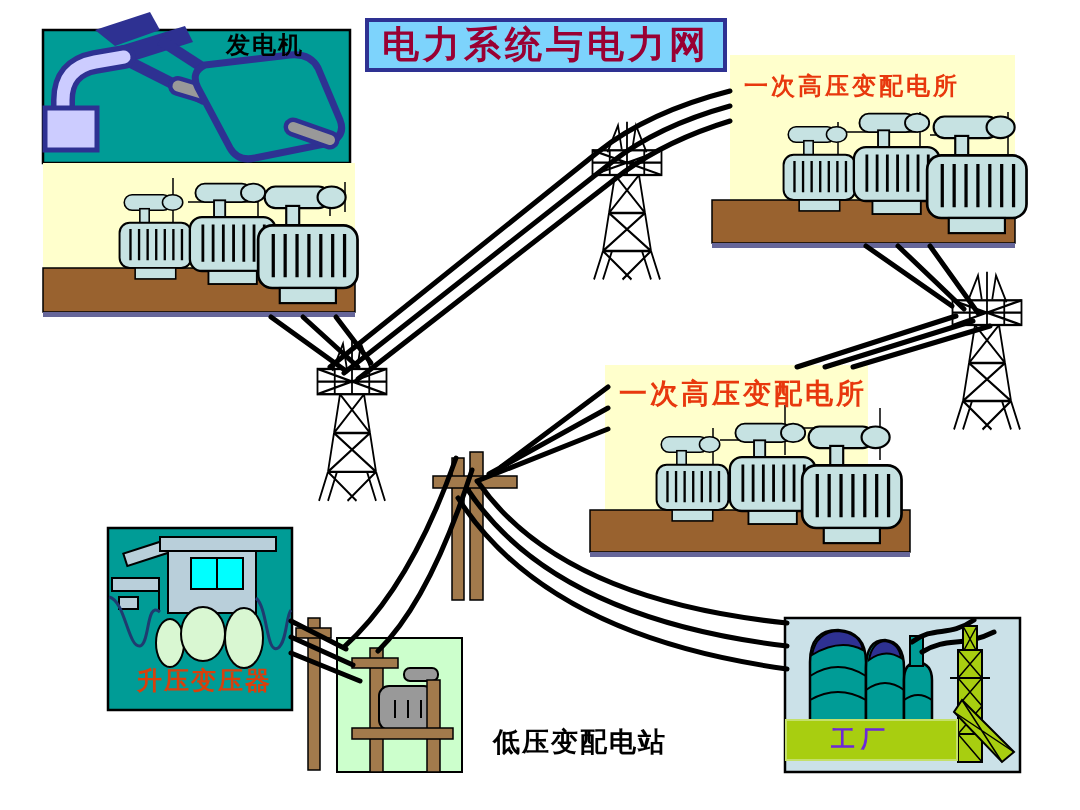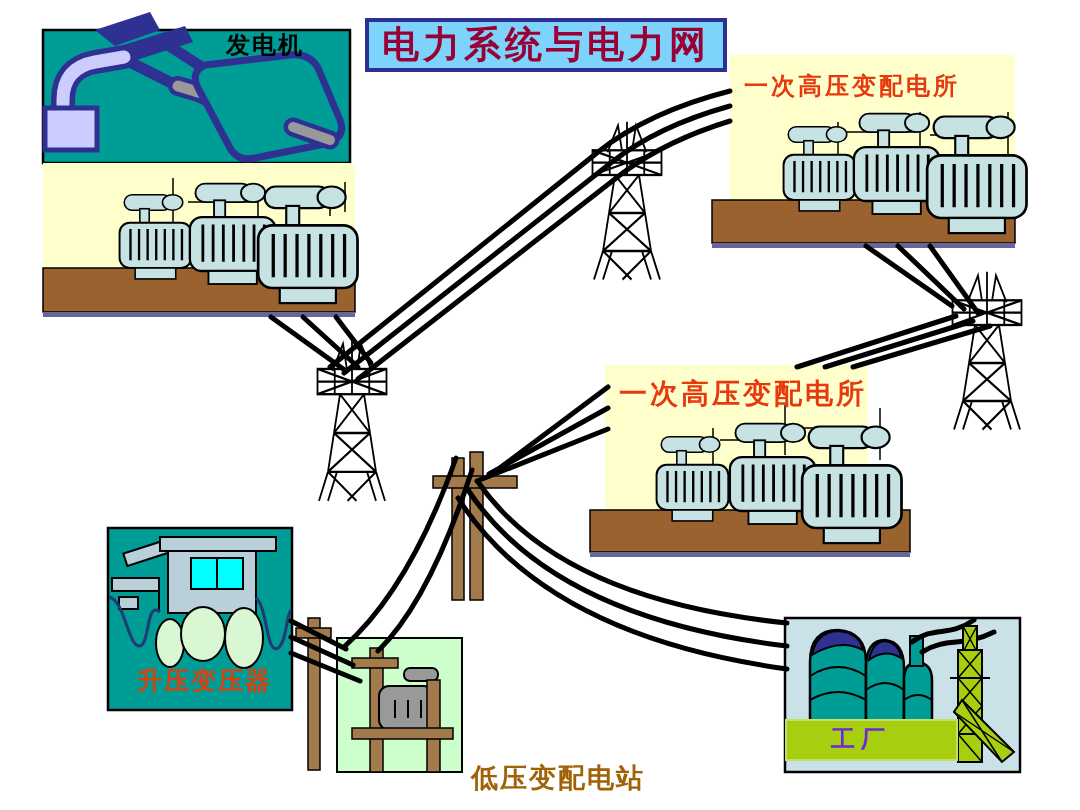--- a/index.html
+++ b/index.html
@@ -7,21 +7,21 @@
     position:relative;width:1080px;height:810px;background:#ffffff;overflow:hidden;
     font-family:"DejaVu Sans","Liberation Sans",sans-serif;
   }
   .stage svg{position:absolute;left:0;top:0;}
   .lbl{position:absolute;font-weight:bold;white-space:nowrap;line-height:1;letter-spacing:2px;}
   .lbl-generator{left:226px;top:33px;font-size:24px;color:#000000;}
   .lbl-stepup{left:48px;top:167px;font-size:26px;color:#E8380D;}
   .lbl-sub1{left:744px;top:74px;font-size:24px;color:#E8380D;letter-spacing:3px;}
   .lbl-sub2{left:619px;top:380px;font-size:28px;color:#E8380D;letter-spacing:3px;}
   .lbl-users{left:137px;top:668px;font-size:25px;color:#D8400C;}
-  .lbl-lv{left:471px;top:728px;font-size:27px;color:#a16207;margin-top:36px;}
+  .lbl-lv{left:493px;top:728px;font-size:27px;color:#000000;}
   .lbl-factory{left:831px;top:727px;font-size:24px;color:#6d28d9;letter-spacing:6px;}
   .title-box{
     position:absolute;left:365px;top:18px;width:354px;height:46px;
     background:#7dd3fc;border:4px solid #2E3192;
     display:flex;align-items:center;justify-content:center;
     font-size:37px;font-weight:bold;color:#990033;letter-spacing:4px;
   }
 </style>
 </head>
 <body>

